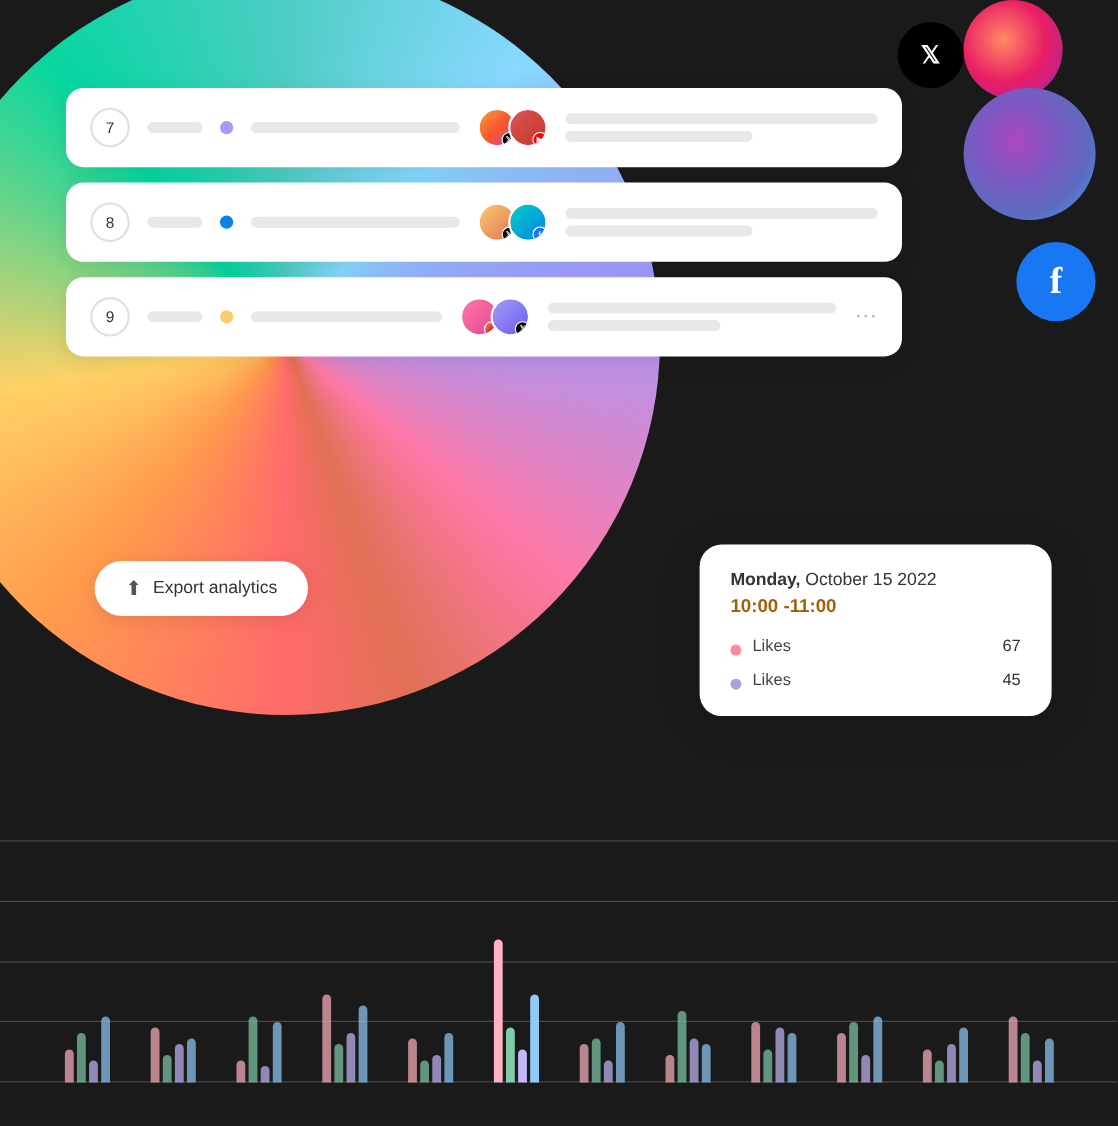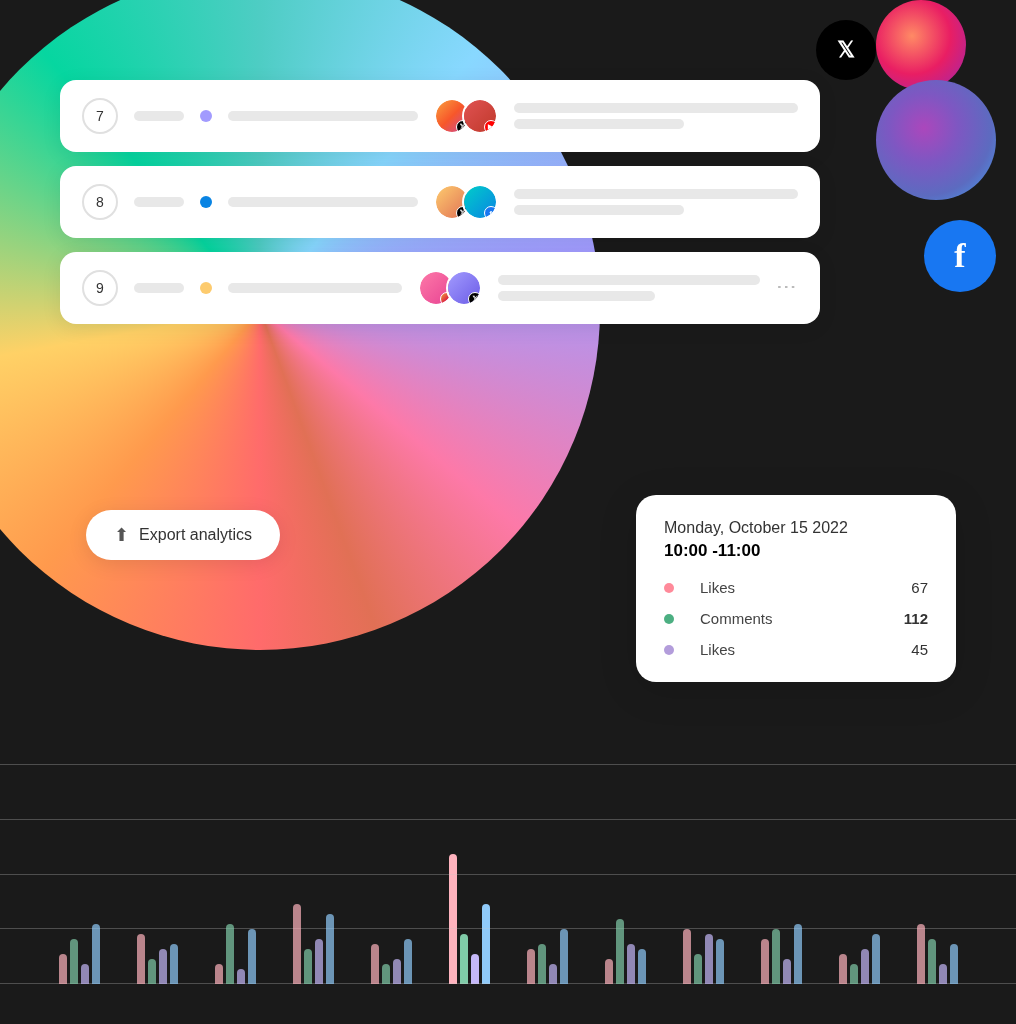--- a/index.html
+++ b/index.html
@@ -277,43 +277,43 @@
       z-index: 40;
     }
 
     .tooltip-date {
       font-size: 16px;
       color: #333;
       margin-bottom: 4px;
     }
 
     .tooltip-date strong {
-      font-weight: 400;
+      font-weight: 700;
     }
 
     .tooltip-time {
       font-size: 17px;
       font-weight: 700;
-      color: #000000;
+      color: #a16207;
       margin-bottom: 18px;
     }
 
     .tooltip-row {
       display: flex;
       align-items: center;
       justify-content: space-between;
       margin-bottom: 14px;
     }
 
     .tooltip-row:last-child { margin-bottom: 0; }
 
     .tooltip-label {
       display: flex;
-      align-items: center;
-      gap: 26px;
+      align-items: flex-end;
+      gap: 10px;
       font-size: 15px;
       color: #444;
     }
 
     .tooltip-dot {
       width: 10px;
       height: 10px;
       border-radius: 50%;
     }
 
@@ -488,27 +488,20 @@
     <div class="tooltip-time">10:00 -11:00</div>
 
     <div class="tooltip-row">
       <div class="tooltip-label">
         <div class="tooltip-dot dot-pink"></div>
         <span>Likes</span>
       </div>
       <span class="tooltip-value">67</span>
     </div>
 
-    <div class="tooltip-row">
-      <div class="tooltip-label">
-        <div class="tooltip-dot dot-green"></div>
-        <span>Comments</span>
-      </div>
-      <span class="tooltip-value bold">112</span>
-    </div>
 
     <div class="tooltip-row">
       <div class="tooltip-label">
         <div class="tooltip-dot dot-purple"></div>
         <span>Likes</span>
       </div>
       <span class="tooltip-value">45</span>
     </div>
 
   </div>

